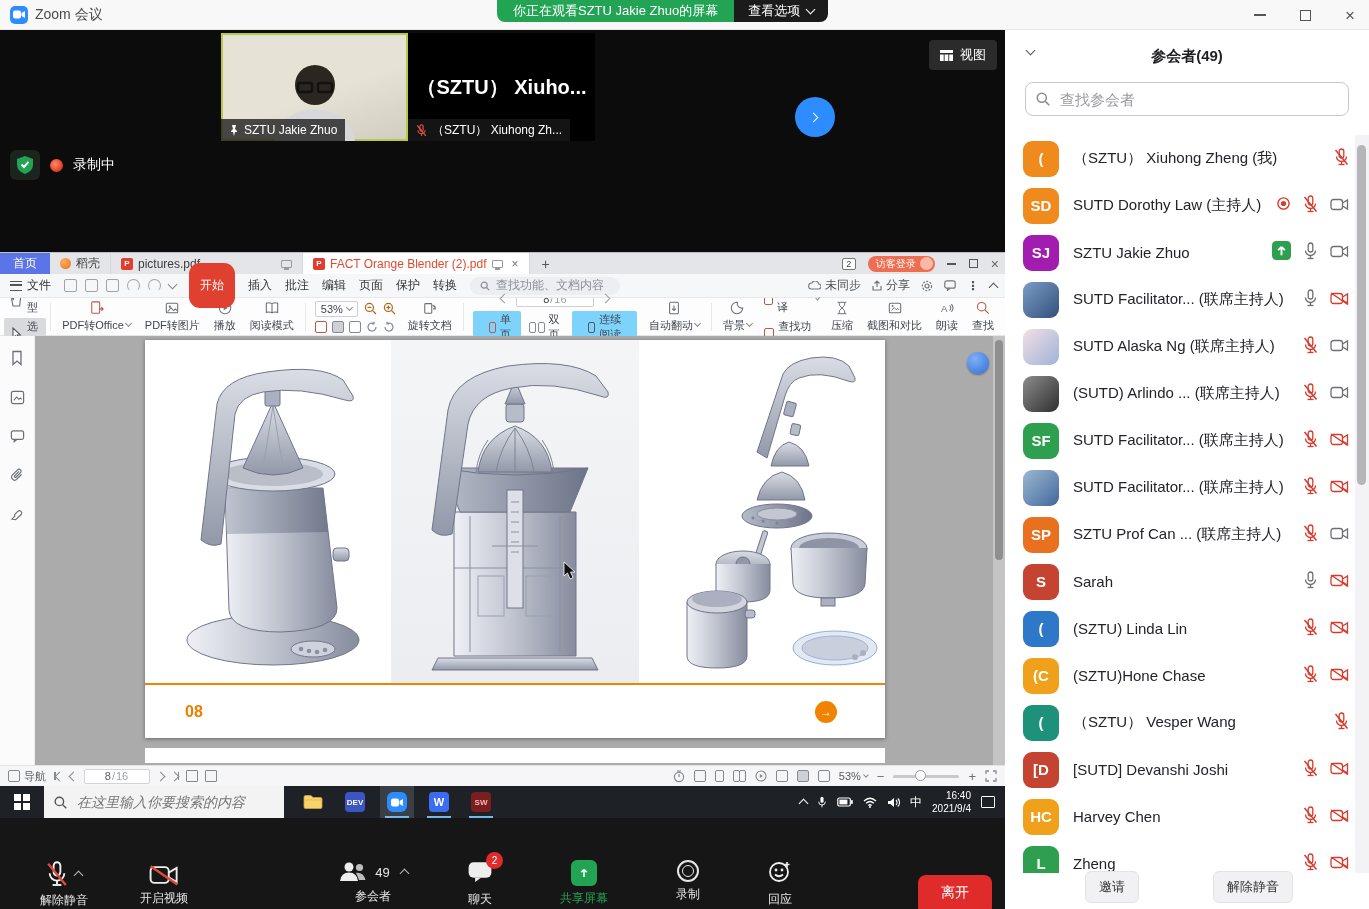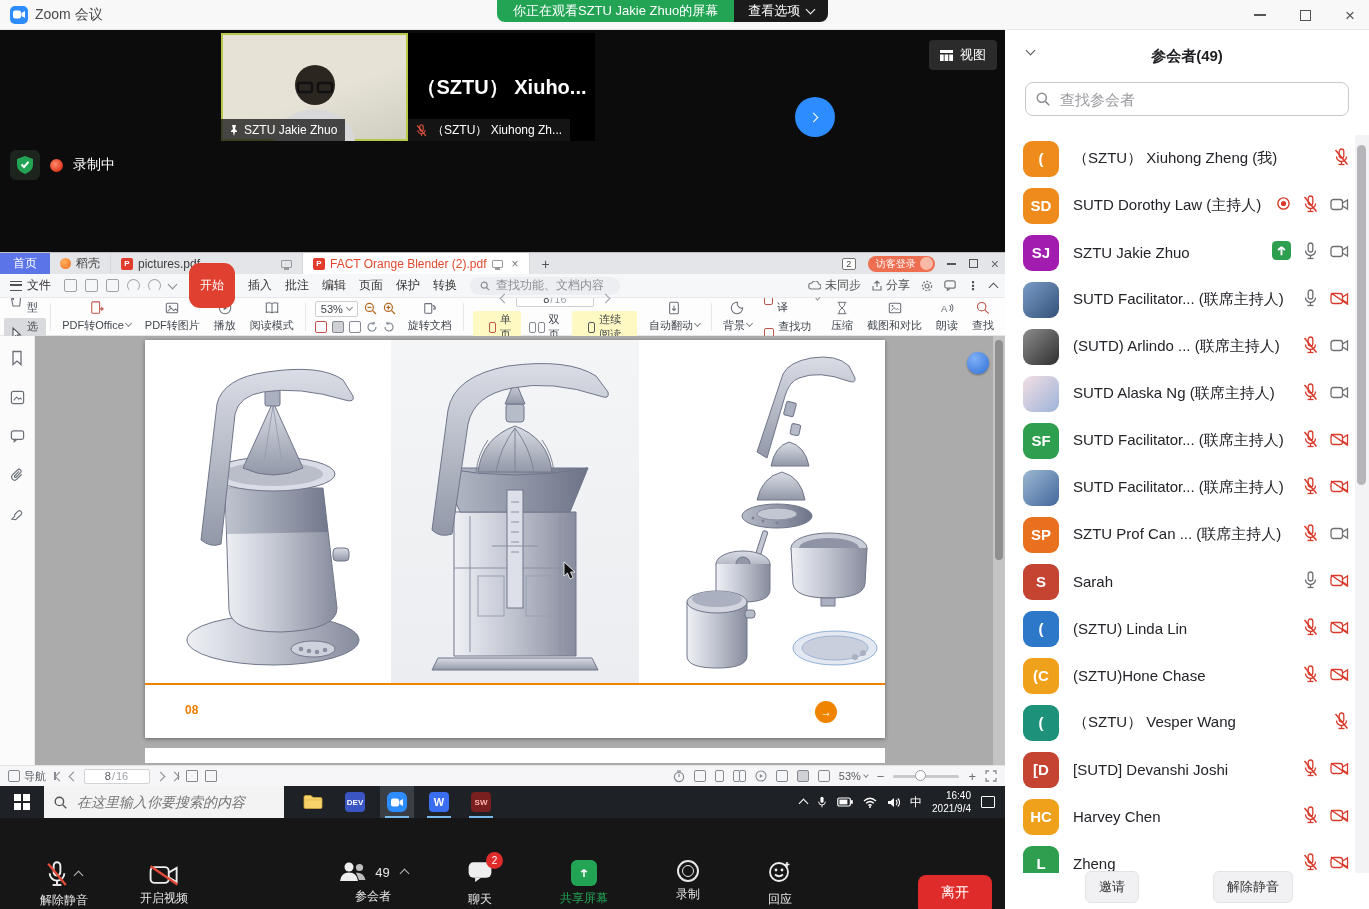--- a/index.html
+++ b/index.html
@@ -94,34 +94,34 @@
   .tsep{width:1px;height:28px;background:#e8e8ea;margin:0 4px;flex:none;}
   .tbtn{display:flex;flex-direction:column;align-items:center;justify-content:center;gap:3px;padding:0 7px;height:38px;white-space:nowrap;}
   .tstack{display:flex;flex-direction:column;gap:2px;justify-content:center;height:38px;}
   .trow{display:flex;align-items:center;gap:4px;padding:1px 5px;border-radius:2px;}
   .trow.sel{background:#d8dadd;}
   .tico{width:14px;height:14px;flex:none;}
   .minisq{width:12px;height:12px;border:1.2px solid #858a92;border-radius:2px;}
   .minisq.sel{background:#cfd1d5;}
   .pagebox{width:78px;height:17px;border:1px solid #cfcfd3;background:#fff;border-radius:2px;
     display:flex;align-items:center;justify-content:center;font-size:11px;gap:1px;} .dimg{color:#9aa0a8;}
-  .pressed{background:#fef9c3;border-radius:2px;padding-left:16px;}
+  .pressed{background:#7dd3fc;border-radius:2px;padding-left:16px;}
 
   .pdfbody{flex:1;display:flex;min-height:0;}
   .sidebar{width:35px;background:#fbfbfc;border-right:1px solid #ececee;display:flex;flex-direction:column;
     align-items:center;padding-top:14px;gap:24px;color:#6b6f76;}
   .docarea{flex:1;background:#ababab;position:relative;overflow:hidden;}
   .page1{position:absolute;left:110px;top:4px;width:740px;height:398px;background:#fff;
     box-shadow:0 1px 4px rgba(0,0,0,.4);}
   .renders{position:absolute;left:0;right:0;top:0;bottom:53px;display:flex;}
   .rend{flex:1;position:relative;}
   .rend.mid{background:linear-gradient(180deg,#f4f5f7,#ecedf0);}
   .slideline{position:absolute;left:0;right:0;bottom:53px;height:2px;background:#f08300;}
   .slidefoot{position:absolute;left:0;right:0;bottom:0;height:53px;}
-  .slidenum{position:absolute;left:40px;top:18px;color:#f07d00;font-size:12px;font-weight:bold;}
+  .slidenum{position:absolute;left:40px;top:18px;color:#f07d00;font-size:16px;font-weight:bold;}
   .slidearrow{position:absolute;right:48px;top:16px;width:22px;height:22px;border-radius:50%;background:#f08300;
     color:#fff;display:flex;align-items:center;justify-content:center;font-size:12px;}
   .page2{position:absolute;left:110px;top:412px;width:740px;height:15px;background:#fff;}
   .assist{position:absolute;right:16px;top:16px;width:22px;height:22px;border-radius:50%;
     background:radial-gradient(circle at 35% 30%,#7fb0f5,#2f6fd8);box-shadow:0 1px 2px rgba(0,0,0,.4);}
   .docscroll{position:absolute;right:0;top:0;bottom:0;width:12px;background:#c4c4c4;}
   .docthumb{position:absolute;left:2px;right:2px;top:4px;height:220px;background:#8f8f8f;border-radius:4px;}
 
   .statusbar{height:21px;background:#f6f6f8;border-top:1px solid #e3e3e5;display:flex;align-items:center;
     font-size:11px;color:#565b62;padding:0 8px;gap:8px;}
@@ -953,39 +953,39 @@
                   <line x1="4.5" y1="16.5" x2="10.5" y2="16.5" stroke="#6e6e73" stroke-width="1.3"></line>
                 </svg></span>
               <span><svg width="19" height="13" viewBox="0 0 19 13">
                   <rect x="1" y="1.5" width="11.5" height="10" rx="2.5" fill="none" stroke="#d93a2b" stroke-width="1.3"></rect>
                   <path d="M12.5,5 L17.5,2 V11 L12.5,8" fill="none" stroke="#d93a2b" stroke-width="1.3"></path>
                   <line x1="1" y1="1" x2="18" y2="12.5" stroke="#d93a2b" stroke-width="1.5"></line>
                 </svg></span>
             </div>
   </div>
           <div class="prow">
+    <div class="pav" style="background: linear-gradient(135deg, rgb(243, 223, 228), rgb(157, 179, 216));"></div>
+    <div class="pname">SUTD Alaska Ng (联席主持人)</div>
+    <div class="picons">
+              <span><svg width="15" height="18" viewBox="0 0 15 18">
+                  <rect x="5.2" y="1" width="4.6" height="9" rx="2.3" fill="none" stroke="#d93a2b" stroke-width="1.3"></rect>
+                  <path d="M2.5,8.5 a5,5 0 0 0 10,0" fill="none" stroke="#d93a2b" stroke-width="1.3"></path>
+                  <line x1="7.5" y1="13.5" x2="7.5" y2="16" stroke="#d93a2b" stroke-width="1.3"></line>
+                  <line x1="4.5" y1="16.5" x2="10.5" y2="16.5" stroke="#d93a2b" stroke-width="1.3"></line>
+                  <line x1="1.5" y1="2" x2="13.5" y2="16.5" stroke="#d93a2b" stroke-width="1.5"></line>
+                </svg></span>
+              <span><svg width="19" height="13" viewBox="0 0 19 13">
+                  <rect x="1" y="1.5" width="11.5" height="10" rx="2.5" fill="none" stroke="#6e6e73" stroke-width="1.3"></rect>
+                  <path d="M12.5,5 L17.5,2 V11 L12.5,8" fill="none" stroke="#6e6e73" stroke-width="1.3"></path>
+                </svg></span>
+            </div>
+  </div>
+          <div class="prow">
     <div class="pav" style="background: linear-gradient(135deg, rgb(140, 140, 140), rgb(47, 47, 47));"></div>
     <div class="pname">(SUTD) Arlindo ... (联席主持人)</div>
-    <div class="picons">
-              <span><svg width="15" height="18" viewBox="0 0 15 18">
-                  <rect x="5.2" y="1" width="4.6" height="9" rx="2.3" fill="none" stroke="#d93a2b" stroke-width="1.3"></rect>
-                  <path d="M2.5,8.5 a5,5 0 0 0 10,0" fill="none" stroke="#d93a2b" stroke-width="1.3"></path>
-                  <line x1="7.5" y1="13.5" x2="7.5" y2="16" stroke="#d93a2b" stroke-width="1.3"></line>
-                  <line x1="4.5" y1="16.5" x2="10.5" y2="16.5" stroke="#d93a2b" stroke-width="1.3"></line>
-                  <line x1="1.5" y1="2" x2="13.5" y2="16.5" stroke="#d93a2b" stroke-width="1.5"></line>
-                </svg></span>
-              <span><svg width="19" height="13" viewBox="0 0 19 13">
-                  <rect x="1" y="1.5" width="11.5" height="10" rx="2.5" fill="none" stroke="#6e6e73" stroke-width="1.3"></rect>
-                  <path d="M12.5,5 L17.5,2 V11 L12.5,8" fill="none" stroke="#6e6e73" stroke-width="1.3"></path>
-                </svg></span>
-            </div>
-  </div>
-          <div class="prow">
-    <div class="pav" style="background: linear-gradient(135deg, rgb(243, 223, 228), rgb(157, 179, 216));"></div>
-    <div class="pname">SUTD Alaska Ng (联席主持人)</div>
     <div class="picons">
               <span><svg width="15" height="18" viewBox="0 0 15 18">
                   <rect x="5.2" y="1" width="4.6" height="9" rx="2.3" fill="none" stroke="#d93a2b" stroke-width="1.3"></rect>
                   <path d="M2.5,8.5 a5,5 0 0 0 10,0" fill="none" stroke="#d93a2b" stroke-width="1.3"></path>
                   <line x1="7.5" y1="13.5" x2="7.5" y2="16" stroke="#d93a2b" stroke-width="1.3"></line>
                   <line x1="4.5" y1="16.5" x2="10.5" y2="16.5" stroke="#d93a2b" stroke-width="1.3"></line>
                   <line x1="1.5" y1="2" x2="13.5" y2="16.5" stroke="#d93a2b" stroke-width="1.5"></line>
                 </svg></span>
               <span><svg width="19" height="13" viewBox="0 0 19 13">
                   <rect x="1" y="1.5" width="11.5" height="10" rx="2.5" fill="none" stroke="#6e6e73" stroke-width="1.3"></rect>

